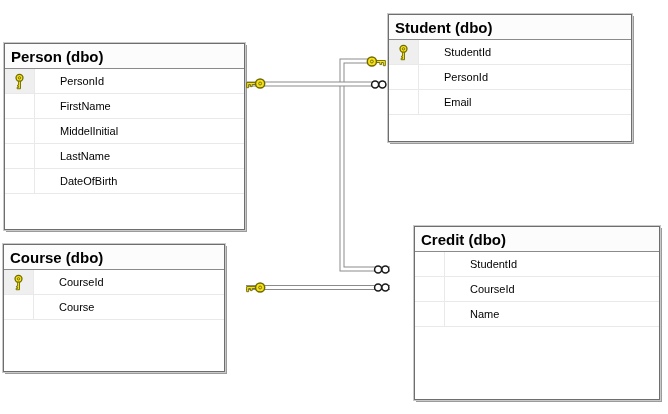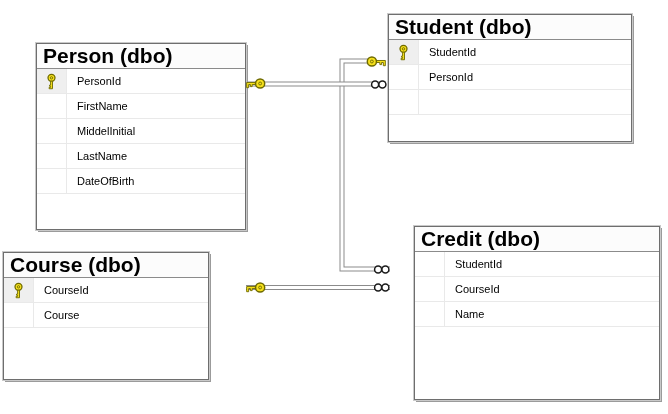--- a/index.html
+++ b/index.html
@@ -14,28 +14,28 @@
   .connector-layer{position:absolute;left:0;top:0;width:668px;height:414px;}
   .conn-outer{stroke:var(--connector);stroke-width:5;fill:none;}
   .conn-inner{stroke:#ffffff;stroke-width:3;fill:none;}
   .table{
     position:absolute;background:#ffffff;border:1px solid var(--table-border);
     box-shadow:0 0 0 1px var(--table-outline),2px 2px 0 0 var(--table-shadow);
     display:flex;flex-direction:column;
   }
   .table-header{
     height:25px;flex:0 0 25px;background:#fcfcfc;border-bottom:1px solid var(--header-divider);
-    font-size:21px;font-weight:bold;color:#000;display:flex;align-items:center;padding-left:6px;
+    font-size:15px;font-weight:bold;color:#000;display:flex;align-items:center;padding-left:6px;
     letter-spacing:0px;white-space:nowrap;
   }
   .table-body{flex:1;display:flex;flex-direction:column;background:#fff;}
   .row{height:25px;flex:0 0 25px;display:flex;align-items:stretch;border-bottom:1px solid var(--row-divider);}
   .gutter{width:30px;flex:0 0 30px;border-right:1px solid var(--row-divider);display:flex;align-items:center;justify-content:center;}
   .row.pk .gutter{background:var(--pk-cell-bg);}
-  .cell{flex:1;display:flex;align-items:center;padding-left:10px;font-size:11px;color:#000;white-space:nowrap;}
+  .cell{flex:1;display:flex;align-items:center;padding-left:25px;font-size:11px;color:#000;white-space:nowrap;}
   .end-icon{position:absolute;}
   .key-part{fill:var(--key-fill);stroke:var(--key-stroke);}
   .key-hole{fill:none;stroke:var(--key-stroke);}
   .inf-ring{fill:#ffffff;stroke:var(--infinity-stroke);stroke-width:1.5;}
   svg{display:block;overflow:visible;}
 </style>
 </head>
 <body>
 
 <div class="canvas">
@@ -48,21 +48,21 @@
     <g>
       <path class="conn-outer" d="M246 287.5 H390"></path>
       <path class="conn-inner" d="M246 287.5 H390"></path>
     </g>
     <g>
       <path class="conn-outer" d="M246 84 H386"></path>
       <path class="conn-inner" d="M246 84 H386"></path>
     </g>
   </svg>
 
-  <div class="table" style="left:4px;top:43px;width:210px;height:187px;margin-left:32px;">
+  <div class="table" style="left:4px;top:43px;width:241px;height:187px;">
     <div class="table-header">
       <span>Person (dbo)</span>
     </div>
     <div class="table-body">
       <div class="row pk">
         <div class="gutter">
           <svg width="11" height="17" viewBox="0 0 12 18">
             <circle class="key-part" cx="6" cy="5" r="3.8" stroke-width="1.4"></circle>
             <circle class="key-hole" cx="6" cy="5" r="1.3" stroke-width="1"></circle>
             <path class="key-part" stroke-width="1" d="M5 8.6 L7.1 8.6 L7.1 16.9 L3.4 16.9 L3.4 15.4 L5 15.4 L5 14.2 L3.9 14.2 L3.9 12.9 L5 12.9 Z"></path>
@@ -103,25 +103,26 @@
           </svg>
         </div>
         <div class="cell">StudentId</div>
       </div>
       <div class="row">
         <div class="gutter"></div>
         <div class="cell">PersonId</div>
       </div>
       <div class="row">
         <div class="gutter"></div>
+        <div class="cell">Email</div>
       </div>
     </div>
   </div>
 
-  <div class="table" style="left:3px;top:252px;width:206px;height:128px;">
+  <div class="table" style="left:3px;top:244px;width:222px;height:128px;">
     <div class="table-header">
       <span>Course (dbo)</span>
     </div>
     <div class="table-body">
       <div class="row pk">
         <div class="gutter">
           <svg width="11" height="17" viewBox="0 0 12 18">
             <circle class="key-part" cx="6" cy="5" r="3.8" stroke-width="1.4"></circle>
             <circle class="key-hole" cx="6" cy="5" r="1.3" stroke-width="1"></circle>
             <path class="key-part" stroke-width="1" d="M5 8.6 L7.1 8.6 L7.1 16.9 L3.4 16.9 L3.4 15.4 L5 15.4 L5 14.2 L3.9 14.2 L3.9 12.9 L5 12.9 Z"></path>

